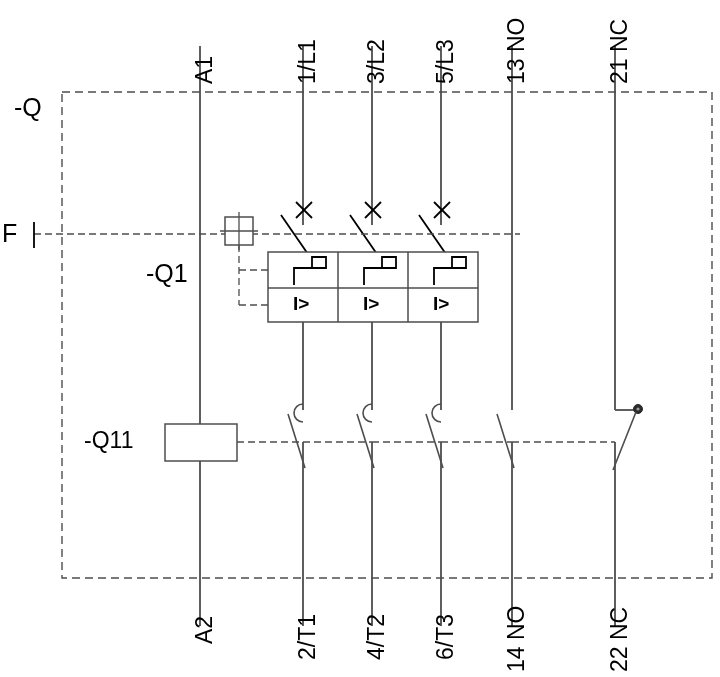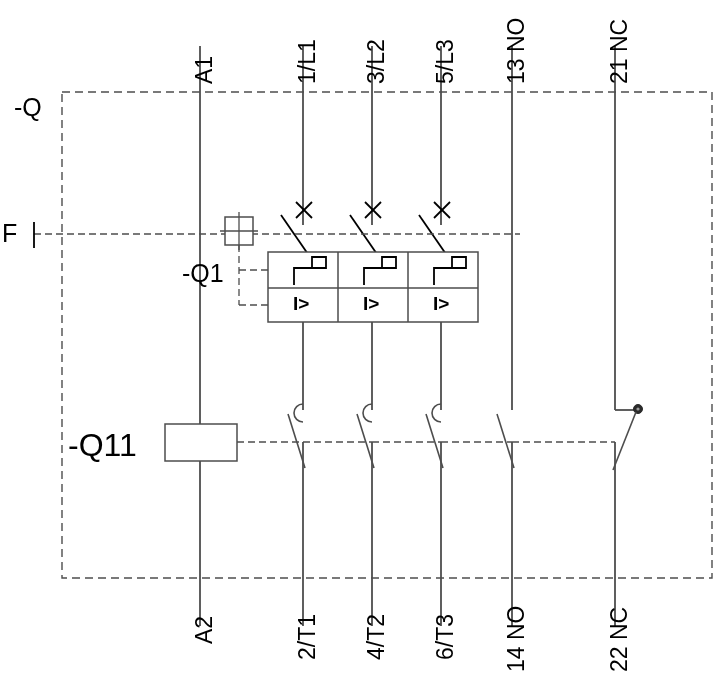--- a/index.html
+++ b/index.html
@@ -136,23 +136,23 @@
       <line x1="636" y1="412" x2="613" y2="470" stroke="#4d4d4d" stroke-width="1.6"></line>
       <line x1="615" y1="442" x2="615" y2="626" stroke="#4d4d4d" stroke-width="1.8"></line>
     </g>
 
   </svg>
 
   <div class="lbl" style="left:14px; top:95px; font-size:25px;">-Q</div>
 
   <div class="lbl" style="left:2px; top:221px; font-size:25px;">F</div>
 
-  <div class="lbl" style="left:146px; top:261px; font-size:25px;margin-left:36px;">-Q1</div>
+  <div class="lbl" style="left:146px; top:261px; font-size:25px;">-Q1</div>
 
-  <div class="lbl" style="left:68px; top:429px; font-size:32px;">-Q11</div>
+  <div class="lbl" style="left:84px; top:429px; font-size:23px;">-Q11</div>
 
   <div class="lbl" style="left:293px; top:294px; font-size:19px; font-weight:bold;">I&gt;</div>
   <div class="lbl" style="left:363px; top:294px; font-size:19px; font-weight:bold;">I&gt;</div>
   <div class="lbl" style="left:433px; top:294px; font-size:19px; font-weight:bold;">I&gt;</div>
 
   <div class="lbl rot" style="left:193px; top:84px;">A1</div>
 
   <div class="lbl rot" style="left:296px; top:84px;">1/L1</div>
 
   <div class="lbl rot" style="left:365px; top:84px;">3/L2</div>

